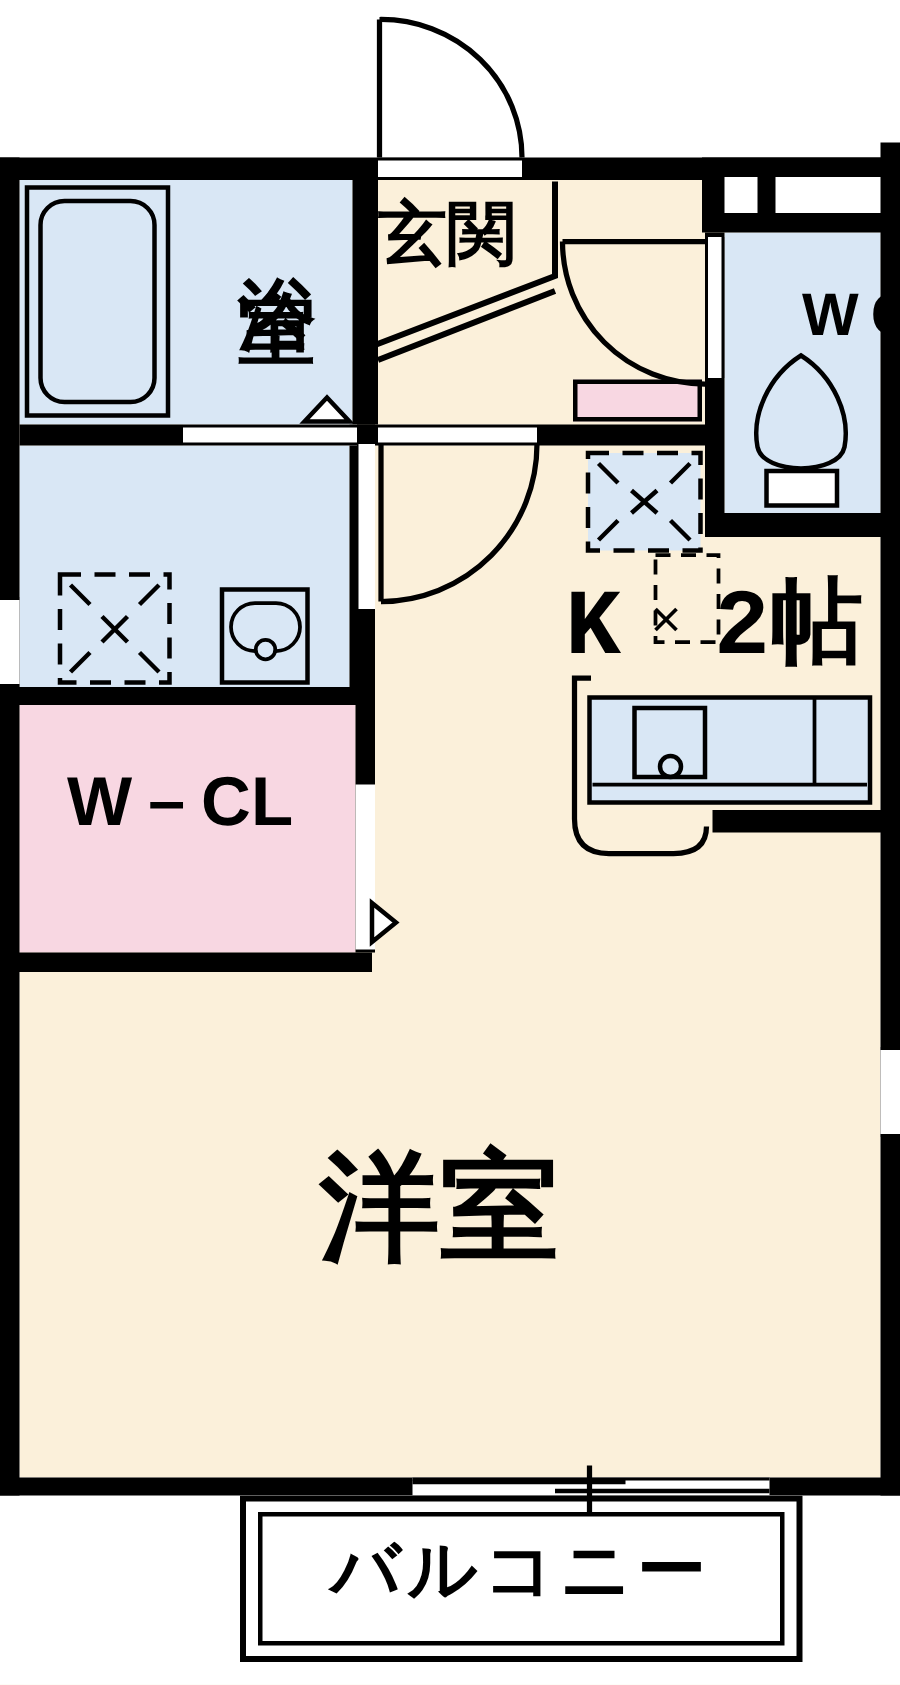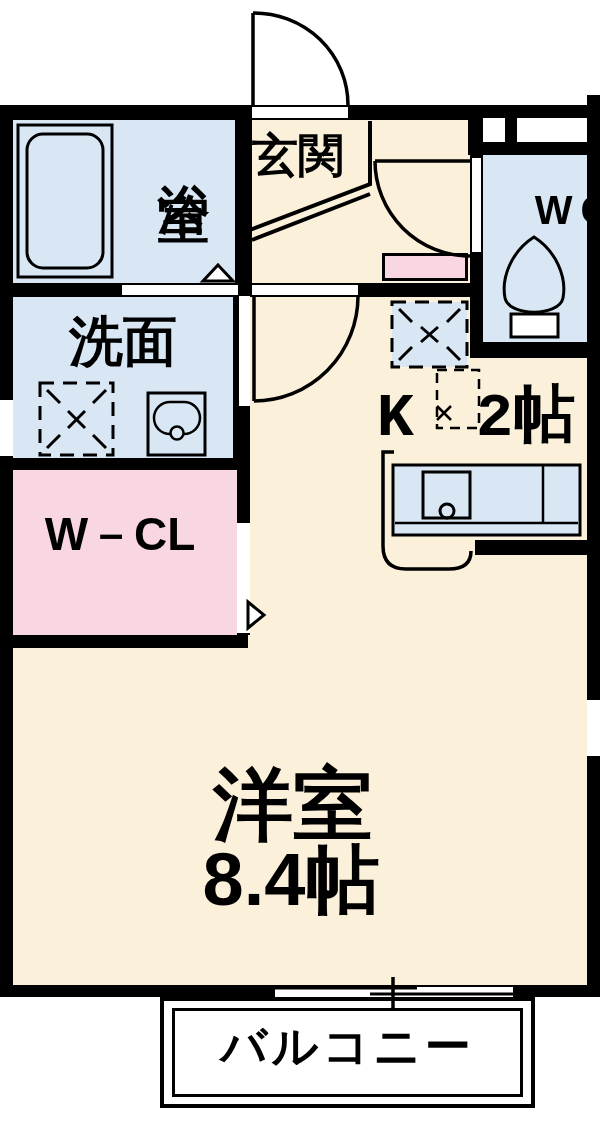--- a/index.html
+++ b/index.html
@@ -143,20 +143,18 @@
     <g stroke="#000">
       <line x1="275" y1="988" x2="417" y2="988" stroke-width="3"></line>
       <line x1="370" y1="994" x2="513" y2="994" stroke-width="3"></line>
       <line x1="393" y1="977" x2="393" y2="1008" stroke-width="3.5"></line>
     </g>
   </svg>
 
   <div class="lbl" style="left:149px;top:142px;font-size:52px;writing-mode:vertical-rl;text-orientation:upright;letter-spacing:6px;">浴室</div>
   <div class="lbl" style="left:248px;top:125px;width:100px;font-size:46px;">玄関</div>
   <div class="lbl" style="left:482px;top:188px;width:106px;font-size:40px;letter-spacing:8px;margin-left:41px;">WC</div>
-  <div class="lbl" style="left:33px;top:306px;width:180px;font-size:54px;">洗面</div>
   <div class="lbl" style="left:10px;top:504px;width:220px;font-size:46px;">W－CL</div>
   <div class="lbl" style="left:356px;top:372px;width:240px;font-size:62px;font-family:Liberation Mono, monospace;">K　2帖</div>
   <div class="lbl" style="left:93px;top:765px;width:400px;font-size:80px;line-height:1;">洋室</div>
-  <div class="lbl" style="left:91px;top:843px;width:400px;font-size:74px;line-height:1;">8.4帖</div>
   <div class="lbl" style="left:172px;top:1016px;width:351px;font-size:46px;letter-spacing:4px;">バルコニー</div>
 
 </div>
 
 </body></html>

